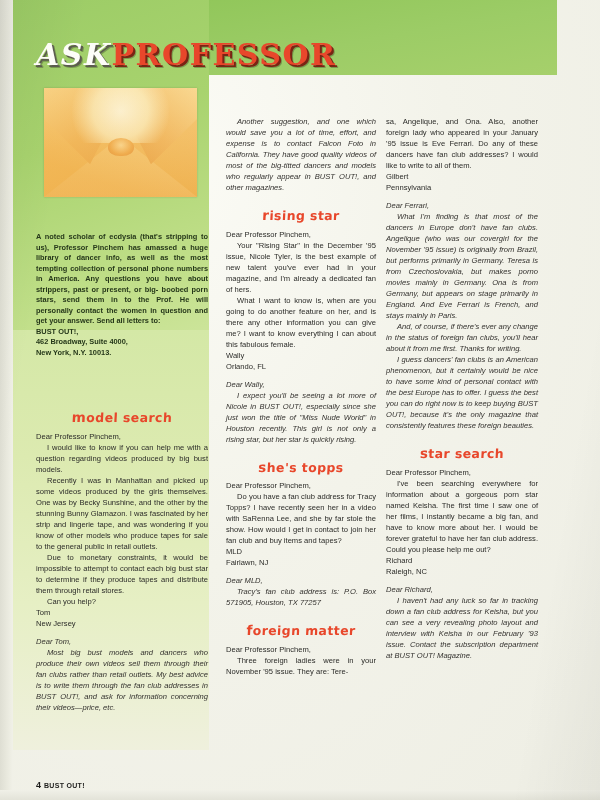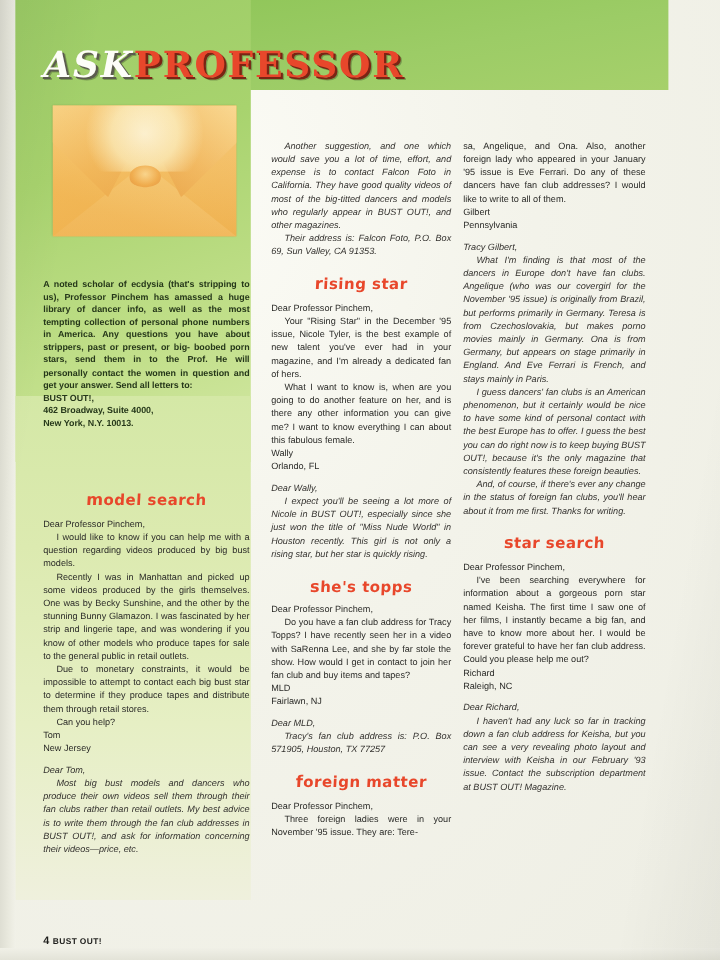--- a/index.html
+++ b/index.html
@@ -206,21 +206,20 @@
     <p>Can you help?</p>
     <p class="sig">Tom</p>
     <p class="sig">New Jersey</p>
     <div class="gap"></div>
     <p class="sal reply">Dear Tom,</p>
     <p class="reply">Most big bust models and dancers who produce their own videos sell them through their fan clubs rather than retail outlets. My best advice is to write them through the fan club addresses in BUST OUT!, and ask for information concerning their videos—price, etc.</p>
   </div>
 
   <div class="col" id="col2">
     <p class="reply">Another suggestion, and one which would save you a lot of time, effort, and expense is to contact Falcon Foto in California. They have good quality videos of most of the big-titted dancers and models who regularly appear in BUST OUT!, and other magazines.</p>
-    <p class="reply">Their address is: Falcon Foto, P.O. Box 69, Sun Valley, CA 91353.</p>
 
     <div class="head">rising star</div>
     <p class="sal">Dear Professor Pinchem,</p>
     <p>Your "Rising Star" in the December '95 issue, Nicole Tyler, is the best example of new talent you've ever had in your magazine, and I'm already a dedicated fan of hers.</p>
     <p>What I want to know is, when are you going to do another feature on her, and is there any other information you can give me? I want to know everything I can about this fabulous female.</p>
     <p class="sig">Wally</p>
     <p class="sig">Orlando, FL</p>
     <div class="gap"></div>
     <p class="sal reply">Dear Wally,</p>
     <p class="reply">I expect you'll be seeing a lot more of Nicole in BUST OUT!, especially since she just won the title of "Miss Nude World" in Houston recently. This girl is not only a rising star, but her star is quickly rising.</p>
@@ -237,24 +236,24 @@
     <div class="head">foreign matter</div>
     <p class="sal">Dear Professor Pinchem,</p>
     <p>Three foreign ladies were in your November '95 issue. They are: Tere-</p>
   </div>
 
   <div class="col" id="col3">
     <p class="noind">sa, Angelique, and Ona. Also, another foreign lady who appeared in your January '95 issue is Eve Ferrari. Do any of these dancers have fan club addresses? I would like to write to all of them.</p>
     <p class="sig">Gilbert</p>
     <p class="sig">Pennsylvania</p>
     <div class="gap"></div>
-    <p class="sal reply">Tracy Gilbert,</p>
+    <p class="sal reply">Dear Ferrari,</p>
     <p class="reply">What I'm finding is that most of the dancers in Europe don't have fan clubs. Angelique (who was our covergirl for the November '95 issue) is originally from Brazil, but performs primarily in Germany. Teresa is from Czechoslovakia, but makes porno movies mainly in Germany.  Ona is from Germany, but appears on stage primarily in England. And Eve Ferrari is French, and stays mainly in Paris.</p>
+    <p class="reply">And, of course, if there's ever any change in the status of foreign fan clubs, you'll hear about it from me first. Thanks for writing.</p>
     <p class="reply">I guess dancers' fan clubs is an American phenomenon, but it certainly would be nice to have some kind of personal contact with the best Europe has to offer. I guess the best you can do right now is to keep buying BUST OUT!, because it's the only magazine that consistently features these foreign beauties.</p>
-    <p class="reply">And, of course, if there's ever any change in the status of foreign fan clubs, you'll hear about it from me first. Thanks for writing.</p>
 
     <div class="head">star search</div>
     <p class="sal">Dear Professor Pinchem,</p>
     <p>I've been searching everywhere for information about a gorgeous porn star named Keisha. The first time I saw one of her films, I instantly became a big fan, and have to know more about her. I would be forever grateful to have her fan club address. Could you please help me out?</p>
     <p class="sig">Richard</p>
     <p class="sig">Raleigh, NC</p>
     <div class="gap"></div>
     <p class="sal reply">Dear Richard,</p>
     <p class="reply">I haven't had any luck so far in tracking down a fan club address for Keisha, but you can see a very revealing photo layout and interview with Keisha in our February '93 issue. Contact the subscription department at BUST OUT!  Magazine.</p>
   </div>

